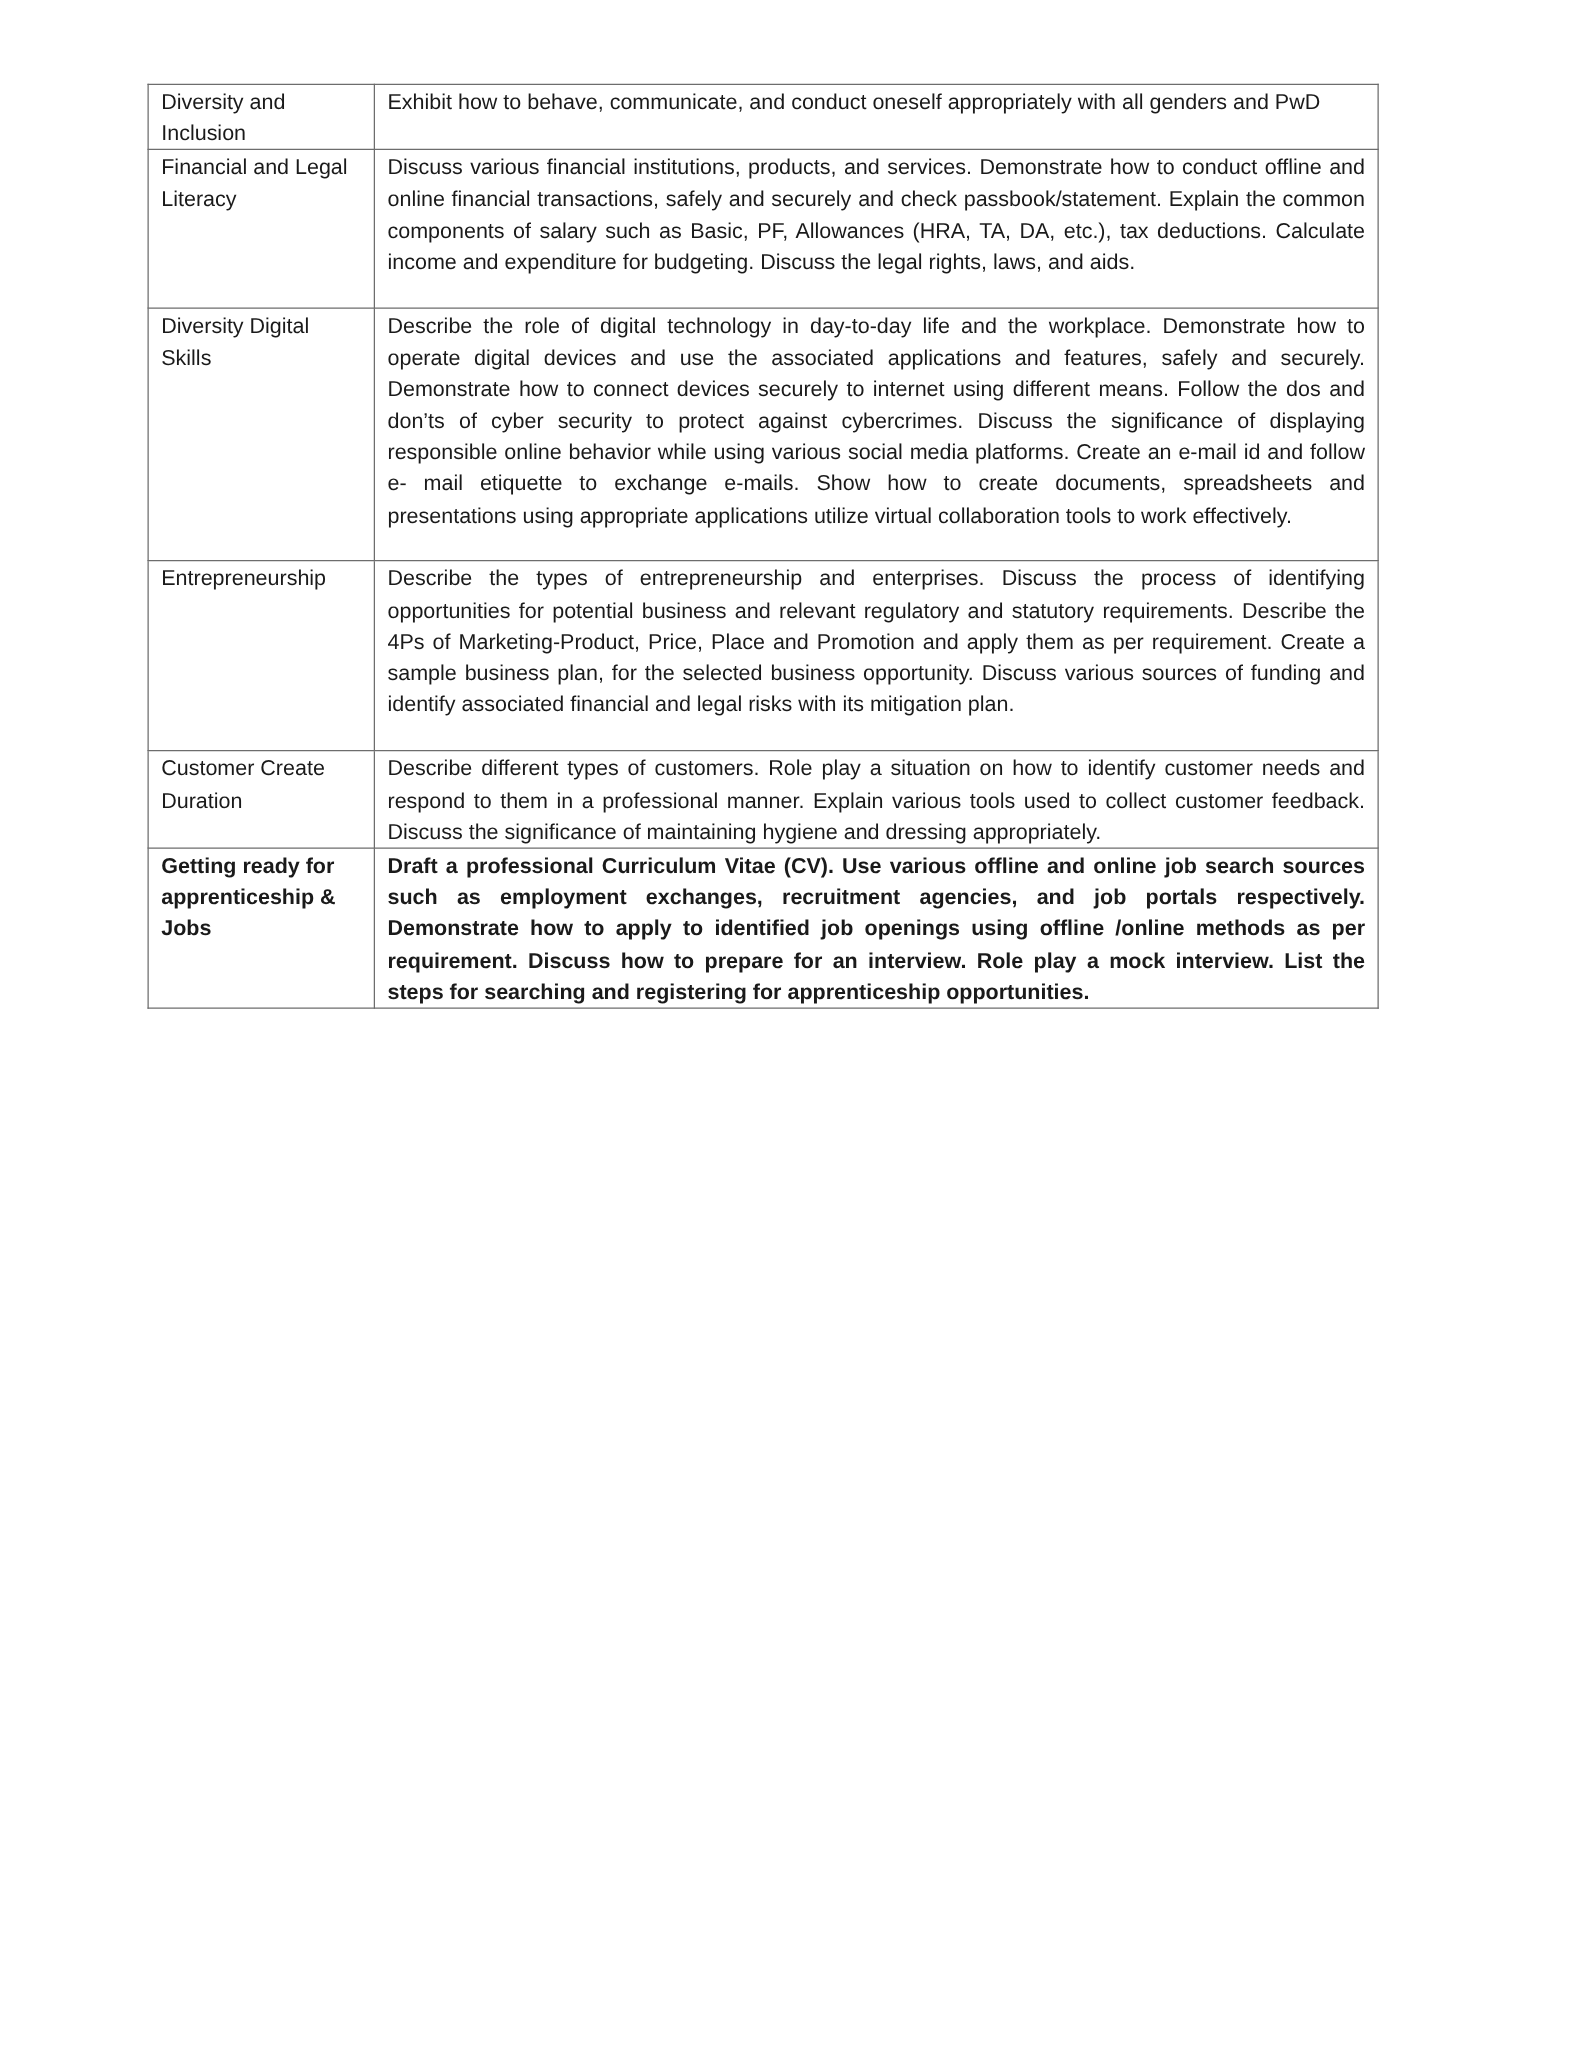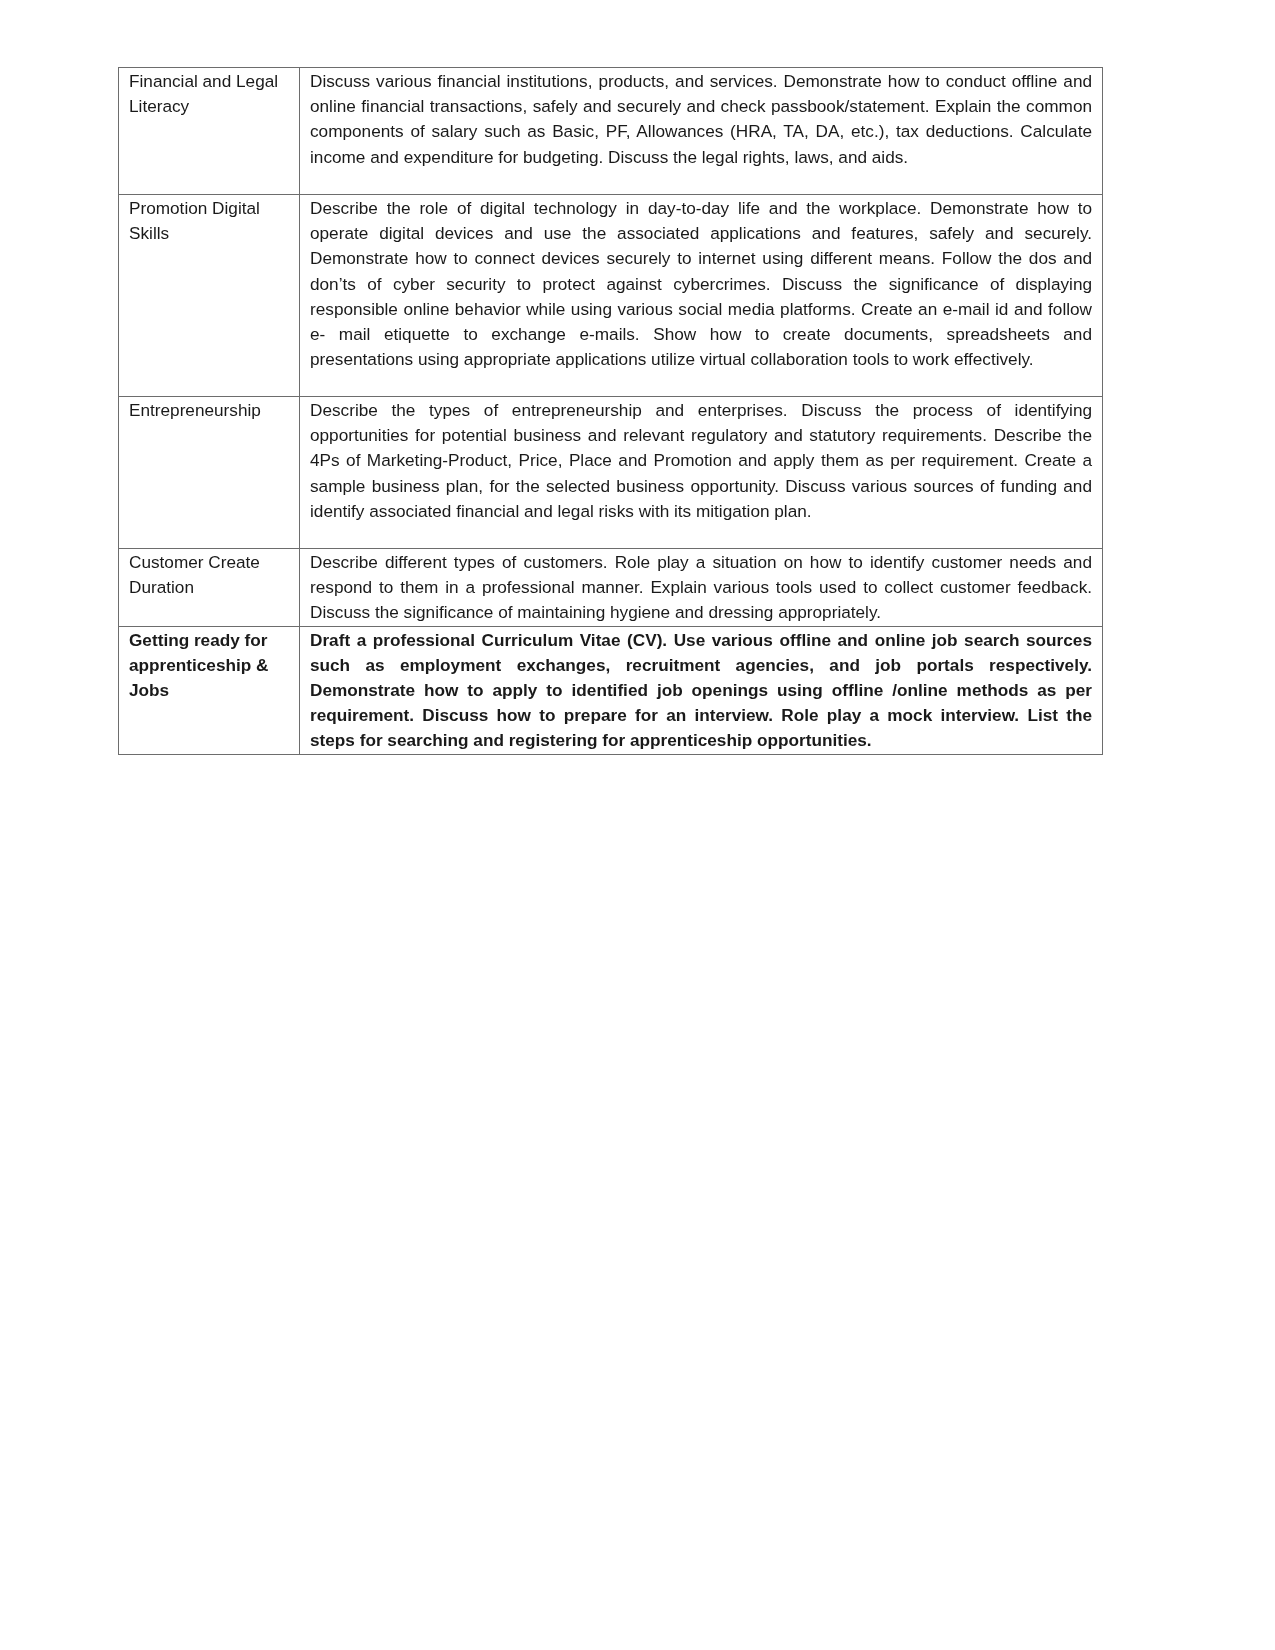--- a/index.html
+++ b/index.html
@@ -16,26 +16,30 @@
   }
   td.module { width: 160px; }
   td.desc { text-align: justify; }
 </style>
 </head>
 <body>
 
 <div class="page">
   <table class="curriculum">
     <tbody>
+      <tr style="height:51px;">
+        <td class="module">Diversity and Inclusion</td>
+        <td class="desc">Exhibit how to behave, communicate, and conduct oneself appropriately with all genders and PwD</td>
+      </tr>
       <tr style="height:127px;margin-left:24px;">
         <td class="module">Financial and Legal Literacy</td>
         <td class="desc">Discuss various financial institutions, products, and services. Demonstrate how to conduct offline and online financial transactions, safely and securely and check passbook/statement. Explain the common components of salary such as Basic, PF, Allowances (HRA, TA, DA, etc.), tax deductions. Calculate income and expenditure for budgeting. Discuss the legal rights, laws, and aids.</td>
       </tr>
       <tr style="height:202px;">
-        <td class="module">Promotion Digital Skills</td>
+        <td class="module">Diversity Digital Skills</td>
         <td class="desc">Describe the role of digital technology in day-to-day life and the workplace. Demonstrate how to operate digital devices and use the associated applications and features, safely and securely. Demonstrate how to connect devices securely to internet using different means. Follow the dos and don’ts of cyber security to protect against cybercrimes. Discuss the significance of displaying responsible online behavior while using various social media platforms. Create an e-mail id and follow e- mail etiquette to exchange e-mails. Show how to create documents, spreadsheets and presentations using appropriate applications utilize virtual collaboration tools to work effectively.</td>
       </tr>
       <tr style="height:152px;">
         <td class="module">Entrepreneurship</td>
         <td class="desc">Describe the types of entrepreneurship and enterprises. Discuss the process of identifying opportunities for potential business and relevant regulatory and statutory requirements. Describe the 4Ps of Marketing-Product, Price, Place and Promotion and apply them as per requirement. Create a sample business plan, for the selected business opportunity. Discuss various sources of funding and identify associated financial and legal risks with its mitigation plan.</td>
       </tr>
       <tr style="height:76px;">
         <td class="module">Customer Create Duration</td>
         <td class="desc">Describe different types of customers. Role play a situation on how to identify customer needs and respond to them in a professional manner. Explain various tools used to collect customer feedback. Discuss the significance of maintaining hygiene and dressing appropriately.</td>
       </tr>

